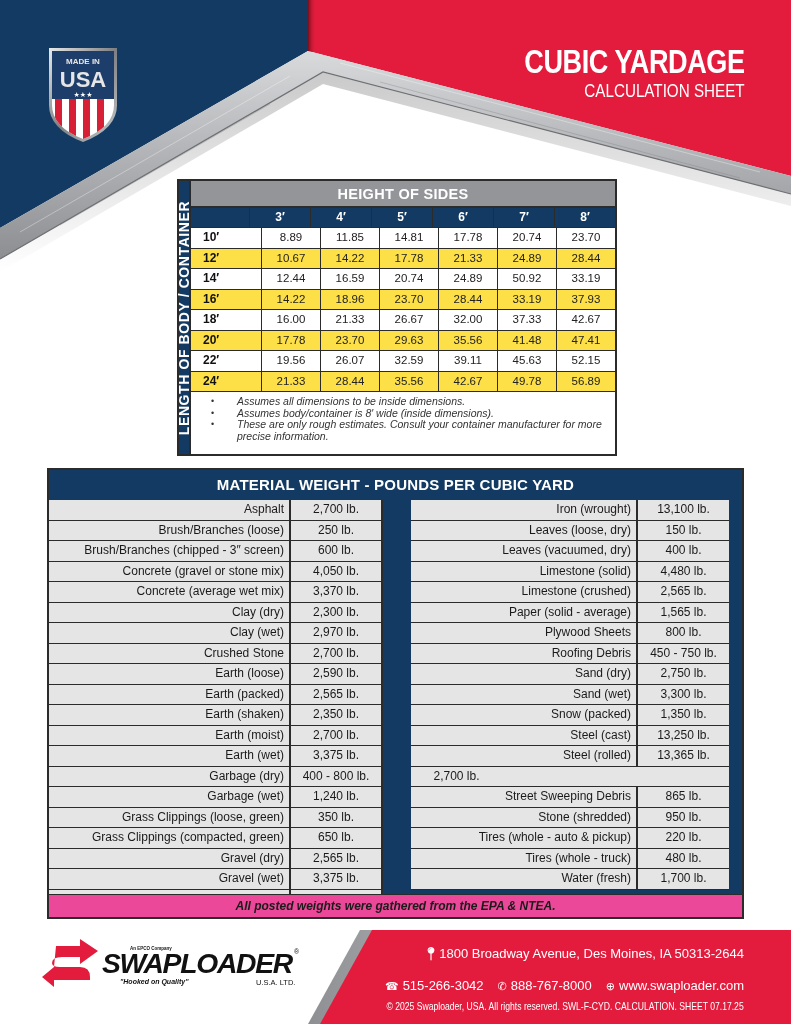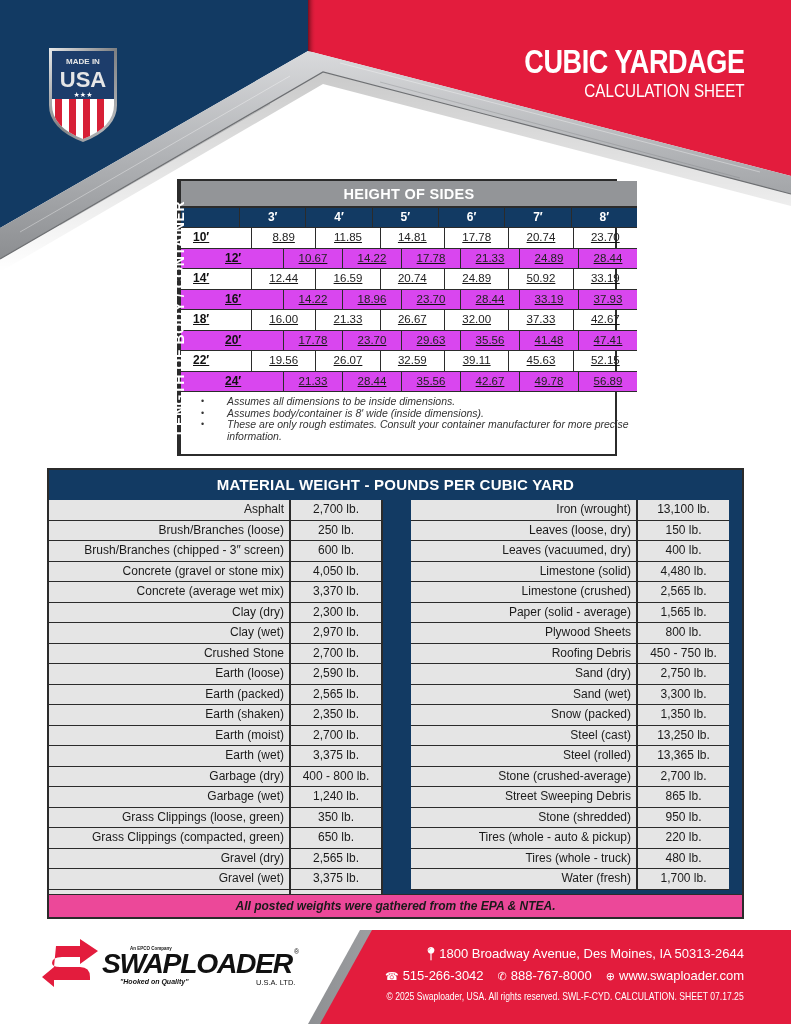--- a/index.html
+++ b/index.html
@@ -11,23 +11,23 @@
   .title-sub { font-family:"Liberation Sans", sans-serif; font-size:19px; transform:scaleX(0.8); transform-origin:right center; line-height:20px; margin-top:1px; }
 
   
   .cy { position:absolute; left:177px; top:179px; width:436px; height:273px; border:2px solid #2b2b2b; display:flex; background:#fff; }
   .cy-side { width:29px; background:#123a63; position:relative; border-right:2px solid #2b2b2b; }
   .cy-side span { position:absolute; left:50%; top:50%; transform:translate(-50%,-50%) rotate(-90deg); white-space:nowrap; color:#fff; font-weight:700; font-size:14px; letter-spacing:0.6px; }
   .cy-main { flex:1; display:flex; flex-direction:column; }
   .cy-head { height:25px; background:#939598; color:#fff; font-weight:700; font-size:14.5px; text-align:center; line-height:26px; border-bottom:2px solid #2b2b2b; letter-spacing:0.3px; }
   .cy-cols { display:flex; height:19px; background:#123a63; border-bottom:1px solid #2b2b2b; }
   .cy-cols div { color:#fff; font-weight:700; font-size:12px; text-align:center; line-height:19px; border-left:1px solid #2b2b2b; }
-  .cy-row { display:flex; height:19.5px; border-bottom:1px solid #2b2b2b;text-decoration:underline; }
+  .cy-row { display:flex; height:19.5px; border-bottom:1px solid #2b2b2b; }
   .cy-row div { font-size:11.5px; text-align:center; line-height:19.5px; border-left:1px solid #2b2b2b; color:#222; }
-  .cy-row.alt { background:#d946ef;padding-left:32px; }
+  .cy-row.alt { background:#fde047; }
   .cy-row .rl { font-weight:700; color:#111; font-size:12px; padding-left:12px; text-align:left; border-left:none; }
   .c0 { width:58px; border-left:none !important; }
   .cn { width:58px; flex:1; }
   .cy-notes { flex:1; padding:4px 0 0 20px; font-style:italic; font-size:10.5px; color:#333; line-height:11.5px; }
   .cy-notes .n { display:flex; }
   .cy-notes .b { width:26px; font-style:normal; font-size:9px; }
   .cy-notes .t { flex:1; }
 
   
   .mw { position:absolute; left:47px; top:468px; width:693px; height:447px; border:2px solid #2b2b2b; background:#123a63; }
@@ -42,21 +42,21 @@
   .mw-col.left .w { width:90px; border-right:2px solid #2b2b2b; }
   .mw-col.right .m { border-right:2px solid #2b2b2b; }
   .mw-col.right .w { width:91px; }
   .mw-foot { position:absolute; left:0; right:0; bottom:0; height:22px; background:#ec4899; border-top:1px solid #2b2b2b; text-align:center; font-style:italic; font-weight:700; font-size:12px; line-height:22px; color:#1a1a1a; }
 
   
   .foot-svg { position:absolute; left:0; top:920px; width:791px; height:104px; }
   .logo { position:absolute; left:42px; top:937px; width:262px; height:56px; }
   .contact { position:absolute; right:47px; top:945px; color:#fff; text-align:right; }
   .contact .addr { font-size:13px; line-height:17px; }
-  .contact .phones { font-size:13px; line-height:18px; margin-top:5px; display:flex; justify-content:flex-end; gap:14px; }
+  .contact .phones { font-size:13px; line-height:18px; margin-top:15px; display:flex; justify-content:flex-end; gap:14px; }
   .contact .phones span.ic { font-size:11px; margin-right:4px; }
   .contact .copy { font-size:10.5px; margin-top:5px; transform:scaleX(0.82); transform-origin:right center; white-space:nowrap; }
 </style>
 </head>
 <body>
 
 <svg class="hdr-svg" viewBox="0 0 791 270" xmlns="http://www.w3.org/2000/svg">
   <defs>
     <linearGradient id="silverA" x1="0" y1="0" x2="0" y2="1">
       <stop offset="0" stop-color="#d9dadc"></stop>
@@ -359,21 +359,20 @@
         </div>
         <div class="mw-row">
           <div class="m">Steel (cast)</div>
           <div class="w">13,250 lb.</div>
         </div>
         <div class="mw-row">
           <div class="m">Steel (rolled)</div>
           <div class="w">13,365 lb.</div>
         </div>
         <div class="mw-row">
-          <div class="m">Stone (crushed-average)</div>
           <div class="w">2,700 lb.</div>
         </div>
         <div class="mw-row">
           <div class="m">Street Sweeping Debris</div>
           <div class="w">865 lb.</div>
         </div>
         <div class="mw-row">
           <div class="m">Stone (shredded)</div>
           <div class="w">950 lb.</div>
         </div>

